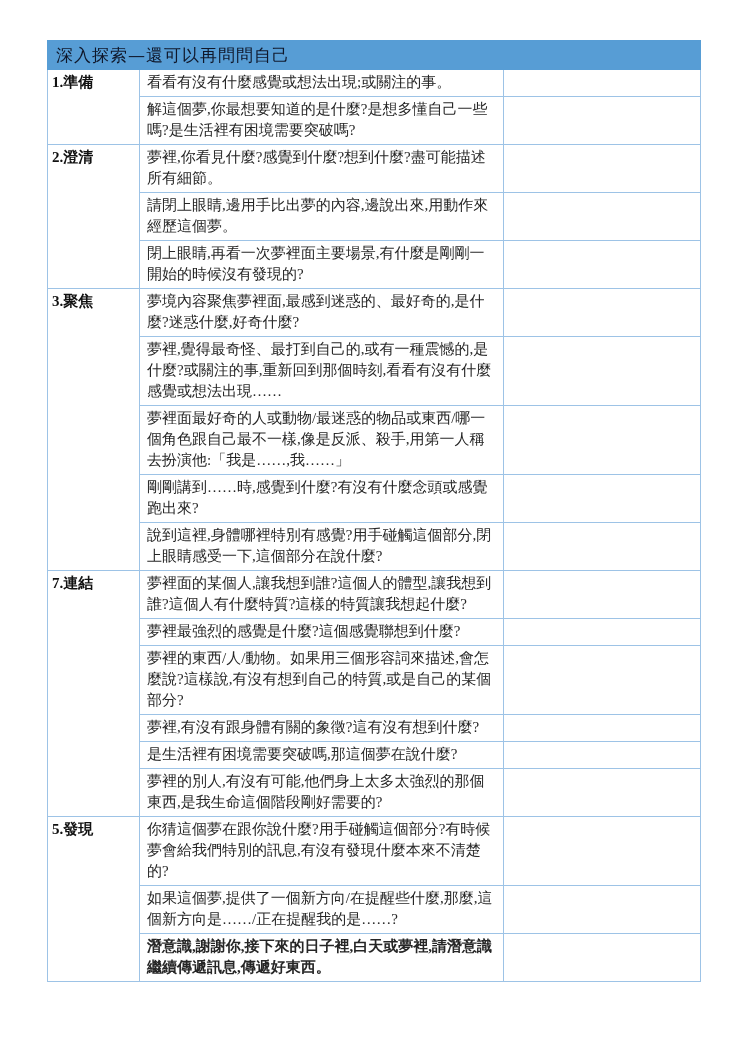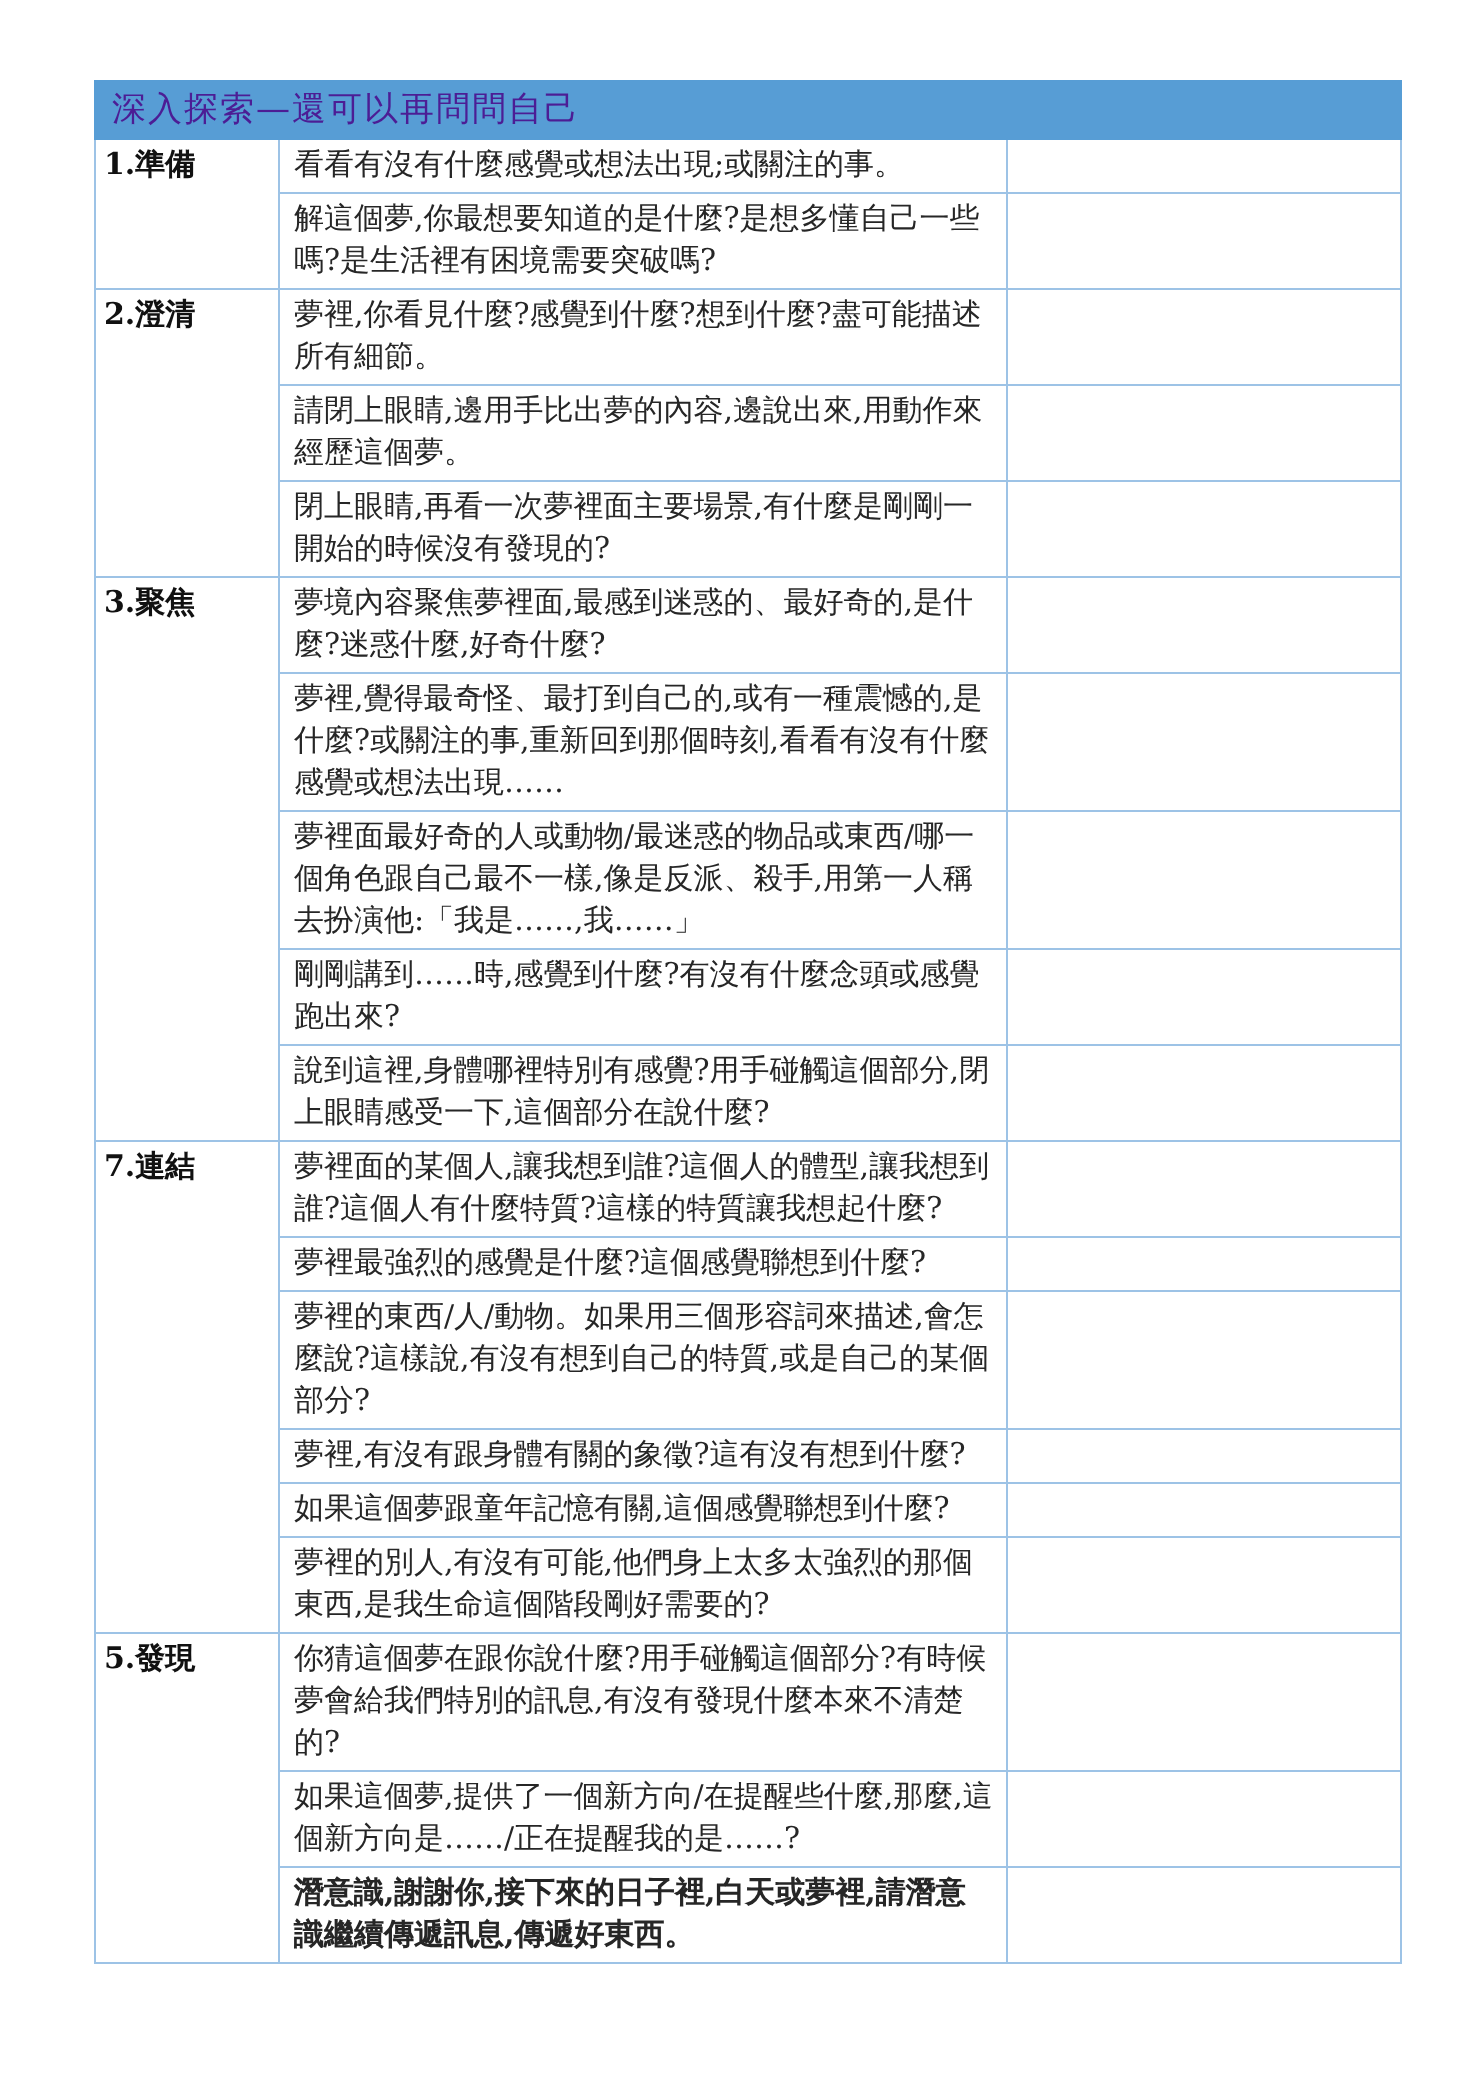--- a/index.html
+++ b/index.html
@@ -22,38 +22,39 @@
     width: 653px;
     border-collapse: collapse;
     table-layout: fixed;
   }
   col.c-label  { width: 92px;  }
   col.c-quest  { width: 364px; }
   col.c-answer { width: 197px; }
 
   th.hdr {
     background: #579dd5;
-    color: #4c1d95;
+    color: #0f172a;
     font-weight: normal;
     text-align: left;
     font-size: 17px;
     line-height: 22px;
     padding: 3px 8px 3px 8px;
     letter-spacing: 1px;
     border: 1px solid #579dd5;
   }
   td {
     border: 1px solid #9dc3e6;
     vertical-align: top;
     font-size: 15px;
     line-height: 21px;
     color: #262626;
     padding: 2px 6px 3px 7px;
     word-break: break-all;
     overflow-wrap: anywhere;
+    font-family: Liberation Serif, serif;
   }
   td.label {
     font-weight: bold;
     padding-left: 4px;
     color: #111111;
   }
   td.quest.em {
     font-weight: bold;
     margin-top: 13px;
   }
@@ -131,21 +132,21 @@
         </tr>
         <tr>
           <td class="quest">夢裡的東西/人/動物。如果用三個形容詞來描述,會怎麼說?這樣說,有沒有想到自己的特質,或是自己的某個部分?</td>
           <td class="answer"></td>
         </tr>
         <tr>
           <td class="quest">夢裡,有沒有跟身體有關的象徵?這有沒有想到什麼?</td>
           <td class="answer"></td>
         </tr>
         <tr>
-          <td class="quest">如果這個夢跟童年記憶有關,這個感覺聯想到什麼?</td>
+          <td class="quest">是生活裡有困境需要突破嗎,那這個夢在說什麼?</td>
           <td class="answer"></td>
         </tr>
         <tr>
           <td class="quest">夢裡的別人,有沒有可能,他們身上太多太強烈的那個東西,是我生命這個階段剛好需要的?</td>
           <td class="answer"></td>
         </tr>
         <tr>
           <td class="label" rowspan="3">5.發現</td>
           <td class="quest">你猜這個夢在跟你說什麼?用手碰觸這個部分?有時候夢會給我們特別的訊息,有沒有發現什麼本來不清楚的?</td>
           <td class="answer"></td>

